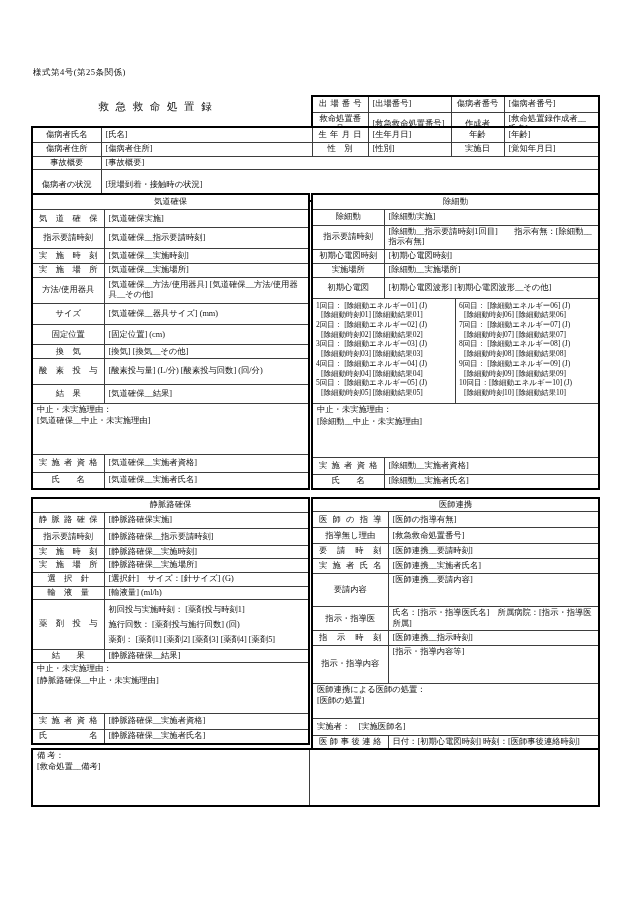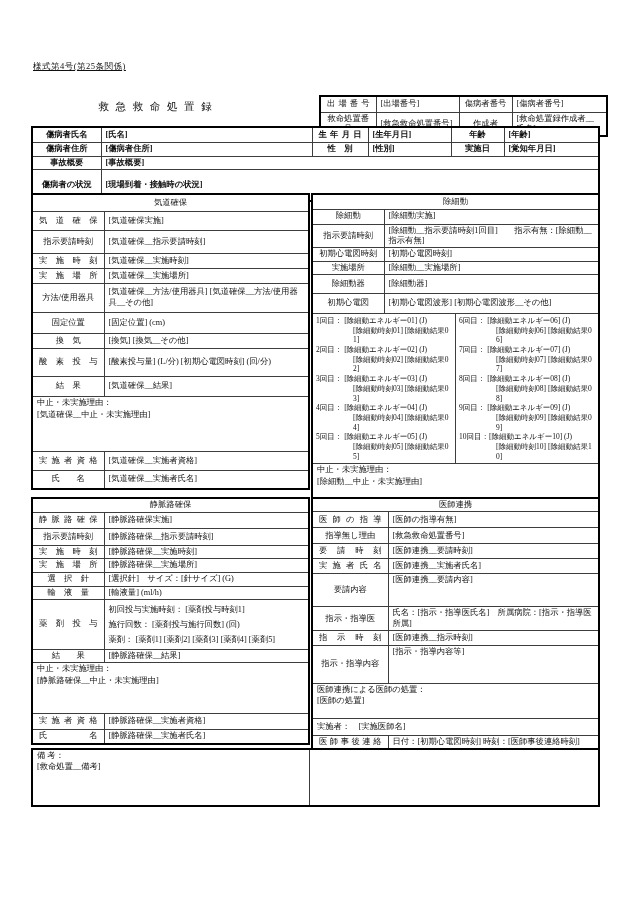--- a/index.html
+++ b/index.html
@@ -1,37 +1,37 @@
 <!DOCTYPE html>
 <html><head>
 <meta charset="utf-8">
 <style>
   html,body{margin:0;padding:0;background:#fff;}
   .page{position:relative;width:630px;height:911px;background:#ffffff;
         font-family:"Liberation Serif","DejaVu Serif",serif;color:#111;}
-  .form-no{position:absolute;left:33px;top:61px;font-size:8.5px;letter-spacing:.5px;text-decoration:underline;}
+  .form-no{position:absolute;left:33px;top:67px;font-size:8.5px;letter-spacing:.5px;}
   .title{position:absolute;left:31px;top:100px;width:250px;text-align:center;
          font-size:10.5px;letter-spacing:2px;}
   table.t{position:absolute;border-collapse:collapse;table-layout:fixed;
           border:2px solid #000;background:#fff;}
   .t td{border:1px solid #3d3d3d;padding:1px 4px;font-size:8.3px;line-height:1.25;
         overflow:hidden;vertical-align:middle;word-break:break-all;}
   td.lab{text-align:center;padding:1px 3px;}
   td.just{text-align:justify;text-align-last:justify;text-justify:distribute;padding:1px 6px;}
   td.sec{text-align:center;border-bottom:1px solid #3d3d3d;}
   td.top{vertical-align:top;}
   td.nopad{padding:0;}
   .rounds{display:flex;height:100%;}
   .rcol{flex:1;padding:2px 3px;font-size:7.5px;line-height:9.7px;}
   .rsep{border-left:1px solid #3d3d3d;}
-  .r2{padding-left:5px;margin-left:32px;}
+  .r2{padding-left:5px;}
   .cancel-val{margin-top:1px;}
   .drugline{line-height:15px;white-space:nowrap;}
-  #tA{left:319px;top:95px;width:287px;height:31px;padding-left:12px;}
-  #tB{left:31px;top:126px;width:567px;height:64px;font-weight:bold;}
+  #tA{left:311px;top:95px;width:287px;height:31px;padding-left:12px;}
+  #tB{left:31px;top:126px;width:567px;height:64px;}
   #tC{left:31px;top:193px;width:277px;height:297px;}
   #tD{left:311px;top:193px;width:287px;height:297px;}
   #tE{left:31px;top:497px;width:277px;height:248px;}
   #tF{left:311px;top:497px;width:287px;height:248px;}
   #tG{left:31px;top:748px;width:567px;height:59px;}
 </style>
 </head>
 <body>
 
 <div class="page">
@@ -121,31 +121,35 @@
       <td>[気道確保__実施時刻]</td>
         </tr>
     <tr style="height:12px">
       <td class="just">実施場所</td>
       <td>[気道確保__実施場所]</td>
         </tr>
     <tr style="height:25px">
       <td class="lab">方法/使用器具</td>
       <td>[気道確保__方法/使用器具] [気道確保__方法/使用器具__その他]</td>
         </tr>
+    <tr style="height:20px">
+      <td class="lab">サイズ</td>
+      <td>[気道確保__器具サイズ] (mm)</td>
+        </tr>
     <tr style="height:19px">
       <td class="lab">固定位置</td>
       <td>[固定位置] (cm)</td>
         </tr>
     <tr style="height:13px">
       <td class="lab">換　気</td>
       <td>[換気] [換気__その他]</td>
         </tr>
     <tr style="height:24px">
       <td class="just">酸素投与</td>
-      <td>[酸素投与量] (L/分) [初期心電図時刻] (回/分)</td>
+      <td>[酸素投与量] (L/分) [酸素投与回数] (回/分)</td>
         </tr>
     <tr style="height:18px">
       <td class="lab">結　果</td>
       <td>[気道確保__結果]</td>
         </tr>
     <tr style="height:48px">
       <td colspan="2" class="top">
         <div>中止・未実施理由：</div>
         <div class="cancel-val">[気道確保__中止・未実施理由]</div>
       </td>
@@ -178,24 +182,20 @@
       <td class="lab">指示要請時刻</td>
       <td>[除細動__指示要請時刻1回目]　　指示有無：[除細動__指示有無]</td>
         </tr>
     <tr style="height:13px">
       <td class="lab">初期心電図時刻</td>
       <td>[初期心電図時刻]</td>
         </tr>
     <tr style="height:12px">
       <td class="lab">実施場所</td>
       <td>[除細動__実施場所]</td>
-        </tr>
-    <tr style="height:19px">
-      <td class="lab">除細動器</td>
-      <td>[除細動器]</td>
         </tr>
     <tr style="height:20px">
       <td class="lab">初期心電図</td>
       <td>[初期心電図波形] [初期心電図波形__その他]</td>
         </tr>
     <tr style="height:100px">
       <td colspan="2" class="nopad">
         <div class="rounds">
           <div class="rcol">
             <div>

